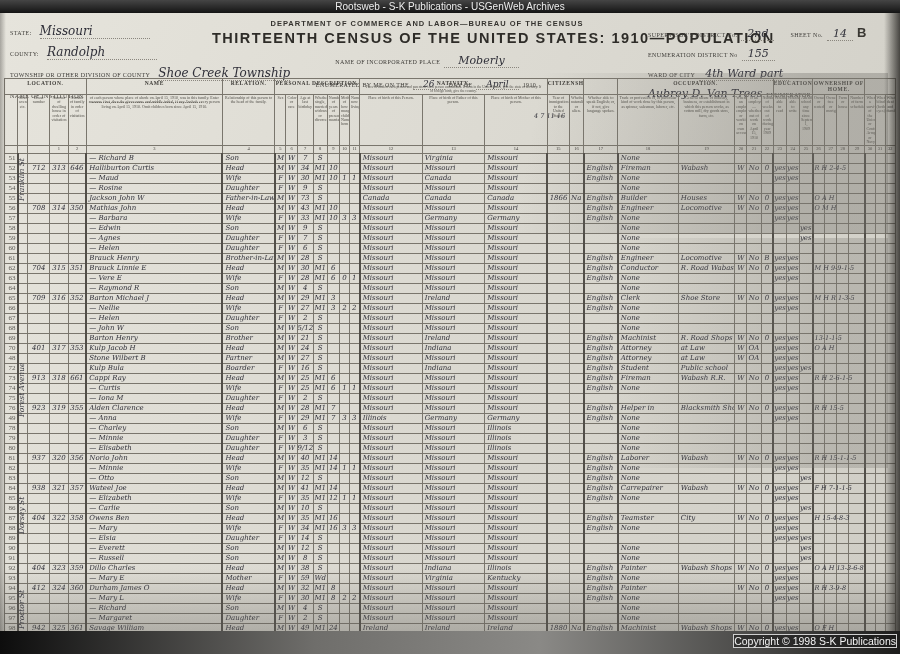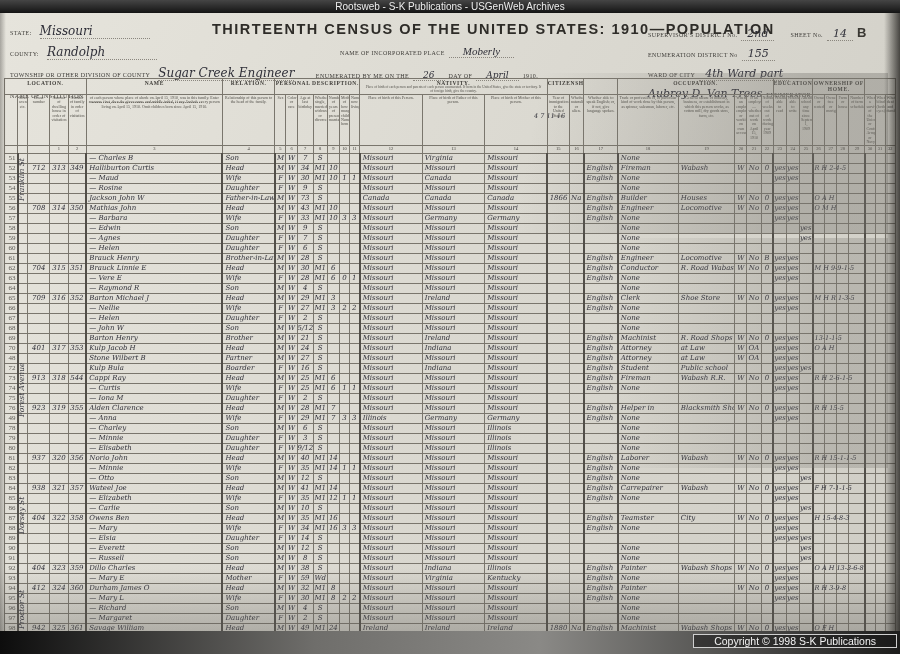--- a/index.html
+++ b/index.html
@@ -28,21 +28,21 @@
   .fh-left{position:absolute;left:10px;top:8px;width:230px;}
   .fh-left .field{margin-bottom:3px;white-space:nowrap;}
   .fh-left .val{display:inline-block;min-width:110px;border-bottom:1px dotted #8a867e;
     font-size:12px;margin-left:4px;}
   .fh-center{position:absolute;left:212px;top:6px;width:430px;text-align:center;}
   .dept{font-family:"Liberation Sans",sans-serif;font-size:7.5px;font-weight:bold;
     letter-spacing:1px;color:#35332f;white-space:nowrap;}
   .big-title{font-family:"Liberation Sans",sans-serif;font-size:14.5px;font-weight:bold;
     letter-spacing:1.5px;color:#2e2c28;margin-top:2px;white-space:nowrap;}
   .inc-line{margin-top:4px;}
-  .inc-line .val{font-size:11px;border-bottom:1px dotted #8a867e;padding:0 14px;font-family:Liberation Serif, serif;}
+  .inc-line .val{font-size:11px;border-bottom:1px dotted #8a867e;padding:0 14px;}
   .enum-line{margin-top:5px;white-space:nowrap;}
   .enum-line .val{font-size:9px;border-bottom:1px dotted #8a867e;padding:0 10px;}
   .fh-right{position:absolute;left:648px;top:10px;width:244px;}
   .fh-right .row{white-space:nowrap;margin-bottom:2px;}
   .fh-right .val{font-size:11px;border-bottom:1px dotted #8a867e;padding:0 6px;}
   .sheet-letter{font-family:"Liberation Sans",sans-serif;font-weight:bold;font-size:13px;color:#3a3833;}
   .sheet-no{font-size:11px;}
   .sig{font-size:11px;}
   .annot{position:absolute;left:534px;top:99px;font-size:6.5px;}
   
@@ -86,21 +86,21 @@
   .edge-left{left:0;top:0;width:6px;height:618px;
     background:linear-gradient(to right,rgba(50,48,45,.35),rgba(50,48,45,0));}
   
   .bottomband{
     position:absolute;top:631px;left:0;width:900px;height:23px;
     background:linear-gradient(to right,#0d0d0d,#6f6e6b 35%,#8a8986 60%,#1d1d1c);
   }
   .copyright{
     position:absolute;right:3px;top:3px;
     font-family:"Liberation Sans",sans-serif;font-size:10.5px;color:#f2f2f2;
-    border:1px solid #cfcfcf;padding:0 20px;background:rgba(25,25,25,.55);white-space:nowrap;
+    border:1px solid #cfcfcf;padding:0 0;background:rgba(25,25,25,.55);white-space:nowrap;
   }
 </style>
 </head>
 <body>
 
 <div class="titlebar">
   <span>Rootsweb - S-K Publications - USGenWeb Archives</span>
 </div>
 
 <div class="sheet">
@@ -109,29 +109,30 @@
     <div class="field">
       <span class="lbl">STATE:</span>
       <span class="hw val">Missouri</span>
     </div>
     <div class="field">
       <span class="lbl">COUNTY:</span>
       <span class="hw val">Randolph</span>
     </div>
     <div class="field">
       <span class="lbl">TOWNSHIP OR OTHER DIVISION OF COUNTY</span>
-      <span class="hw val">Sugar Creek Engineer</span>
+      <span class="hw val">Shoe Creek Township</span>
     </div>
     <div class="field">
       <span class="lbl">NAME OF INSTITUTION</span>
       <span class="val">&nbsp;</span>
     </div>
   </div>
 
   <div class="fh-center">
+    <div class="dept">DEPARTMENT OF COMMERCE AND LABOR—BUREAU OF THE CENSUS</div>
     <div class="big-title">THIRTEENTH CENSUS OF THE UNITED STATES: 1910—POPULATION</div>
     <div class="inc-line">
       <span class="lbl">NAME OF INCORPORATED PLACE</span>
       <span class="hw val">Moberly</span>
     </div>
     <div class="enum-line">
       <span class="lbl">ENUMERATED BY ME ON THE</span>
       <span class="hw val">26</span>
       <span class="lbl">DAY OF</span>
       <span class="hw val">April</span>
@@ -314,21 +315,21 @@
           <th>32</th>
         </tr>
       </thead>
     <tbody>
         <tr>
           <td class="lineno">51</td>
           <td class="bl hwc cc"></td>
           <td class="hwc cc"></td>
           <td class="hwc cc"></td>
           <td class="hwc cc"></td>
-          <td class="bl hwc lc">— Charles B</td>
+          <td class="bl hwc lc">— Richard B</td>
           <td class="bl hwc lc">Son</td>
           <td class="bl hwc cc">M</td>
           <td class="hwc cc">W</td>
           <td class="hwc cc">7</td>
           <td class="hwc cc">S</td>
           <td class="hwc cc"></td>
           <td class="hwc cc"></td>
           <td class="hwc cc"></td>
           <td class="bl hwc lc">Missouri</td>
           <td class="hwc lc">Virginia</td>
@@ -350,21 +351,21 @@
           <td></td>
           <td class="bl"></td>
           <td></td>
           <td></td>
         </tr>
         <tr>
           <td class="lineno">52</td>
           <td class="bl hwc cc"></td>
           <td class="hwc cc">712</td>
           <td class="hwc cc">313</td>
-          <td class="hwc cc">349</td>
+          <td class="hwc cc">646</td>
           <td class="bl hwc lc">Halliburton Curtis</td>
           <td class="bl hwc lc">Head</td>
           <td class="bl hwc cc">M</td>
           <td class="hwc cc">W</td>
           <td class="hwc cc">34</td>
           <td class="hwc cc">M1</td>
           <td class="hwc cc">10</td>
           <td class="hwc cc"></td>
           <td class="hwc cc"></td>
           <td class="bl hwc lc">Missouri</td>
@@ -1141,21 +1142,21 @@
           <td></td>
           <td class="bl"></td>
           <td></td>
           <td></td>
         </tr>
         <tr>
           <td class="lineno">73</td>
           <td class="bl hwc cc"></td>
           <td class="hwc cc">913</td>
           <td class="hwc cc">318</td>
-          <td class="hwc cc">544</td>
+          <td class="hwc cc">661</td>
           <td class="bl hwc lc">Cappi Ray</td>
           <td class="bl hwc lc">Head</td>
           <td class="bl hwc cc">M</td>
           <td class="hwc cc">W</td>
           <td class="hwc cc">25</td>
           <td class="hwc cc">M1</td>
           <td class="hwc cc">6</td>
           <td class="hwc cc"></td>
           <td class="hwc cc"></td>
           <td class="bl hwc lc">Missouri</td>

